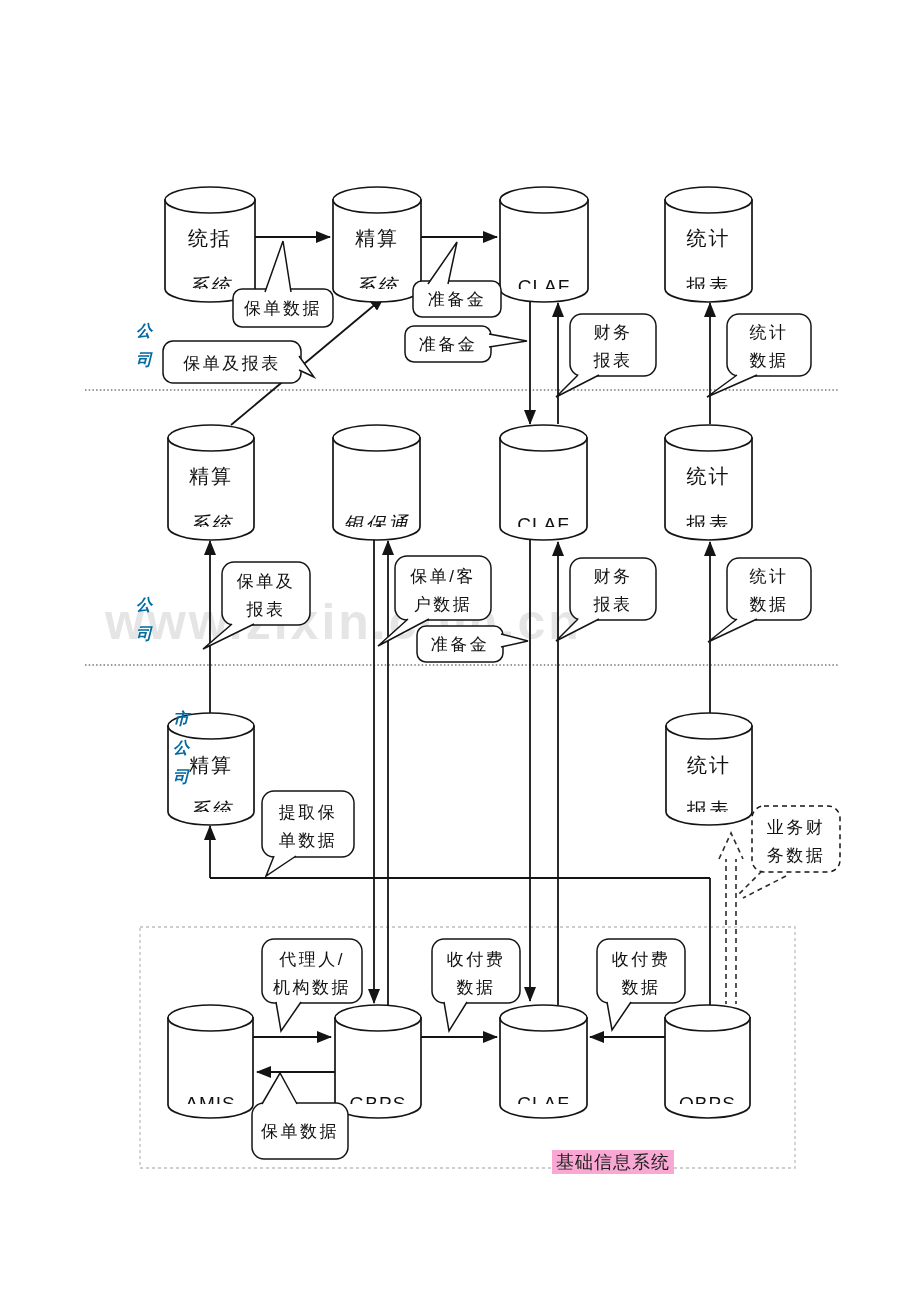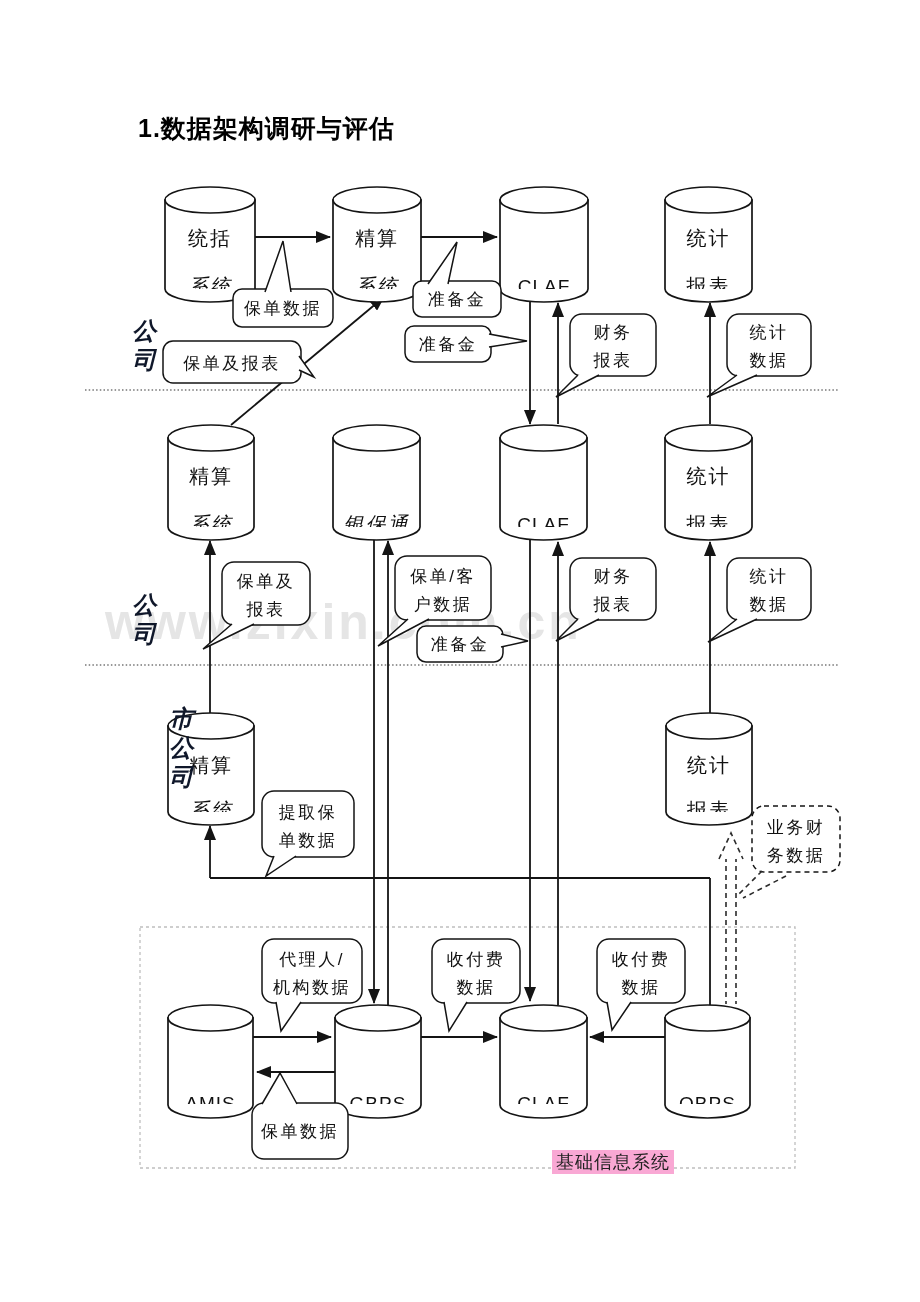--- a/index.html
+++ b/index.html
@@ -2,22 +2,22 @@
 <html><head>
 <meta charset="utf-8">
 <style>
   html,body{margin:0;padding:0;background:#fff;}
   .page{position:relative;width:920px;height:1302px;background:#fff;overflow:hidden;
         font-family:"Liberation Sans",sans-serif;color:#111;}
   .watermark{position:absolute;left:105px;top:593px;width:600px;z-index:0;
              font-size:50px;letter-spacing:3px;color:#e5e5e5;font-weight:bold;}
   .title{position:absolute;left:138px;top:112px;margin:0;z-index:2;
          font-size:25px;font-weight:bold;letter-spacing:1px;color:#000;}
-  .side-label{position:absolute;width:26px;z-index:2;font-size:24px;line-height:29px;
-              font-weight:bold;font-style:italic;text-align:center;word-break:break-all;color:#0f172a;}
+  .side-label{position:absolute;width:26px;z-index:2;font-size:16px;line-height:29px;
+              font-weight:bold;font-style:italic;text-align:center;word-break:break-all;color:#0369a1;}
   .base-label{position:absolute;left:552px;top:1150px;z-index:2;font-size:18px;
               letter-spacing:1px;color:#222;background:#f9a8d4;padding:0 4px;}
   svg{position:absolute;left:0;top:0;z-index:1;}
   .fl{stroke:#141414;stroke-width:1.8;fill:none;}
   .dot{stroke:#333;stroke-width:1.2;fill:none;stroke-dasharray:1.5 2.2;}
   .cyl{fill:#ffffff;stroke:#141414;stroke-width:1.7;}
   .co{fill:#ffffff;stroke:#141414;stroke-width:1.5;}
   .codash{fill:#ffffff;stroke:#141414;stroke-width:1.5;stroke-dasharray:5 4;}
   .dash2{stroke:#2b2b2b;stroke-width:1.6;fill:none;stroke-dasharray:5 4;}
   .dash2f{stroke:#2b2b2b;stroke-width:1.6;fill:#ffffff;stroke-dasharray:5 4;}
@@ -28,21 +28,20 @@
        letter-spacing:1px;text-anchor:middle;}
   .cotext{font-family:"Liberation Sans",sans-serif;font-size:17px;fill:#111;
           letter-spacing:2.5px;text-anchor:middle;}
 </style>
 </head>
 <body>
 
 <div class="page">
 
   <div class="watermark">www.zixin.com.cn</div>
-  <h1 class="title">1.数据架构调研与评估</h1>
 
   <div class="side-label" style="left:131px;top:316px;">公司</div>
   <div class="side-label" style="left:131px;top:590px;">公司</div>
   <div class="side-label" style="left:124px;top:704px;margin-left:44px;">市公司</div>
   <div class="base-label">基础信息系统</div>
 
   <svg width="920" height="1302" viewBox="0 0 920 1302">
     <defs>
       <marker id="arr" markerUnits="userSpaceOnUse" markerWidth="16" markerHeight="12" refX="14" refY="6" orient="auto">
         <path d="M0,0 L15,6 L0,12 Z" fill="#141414"></path>

